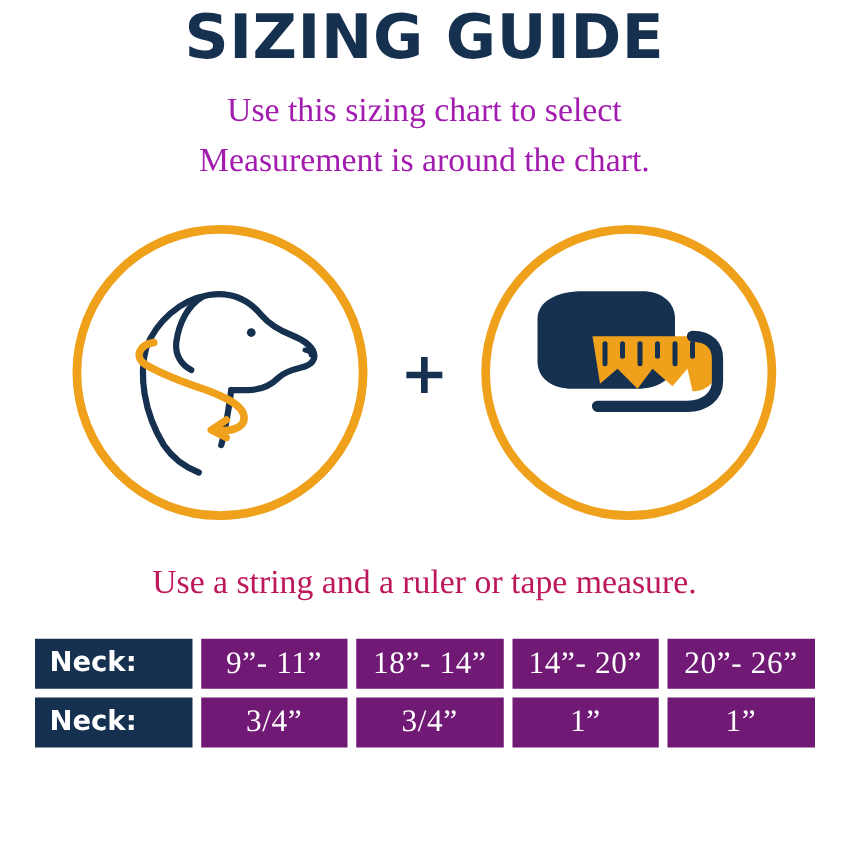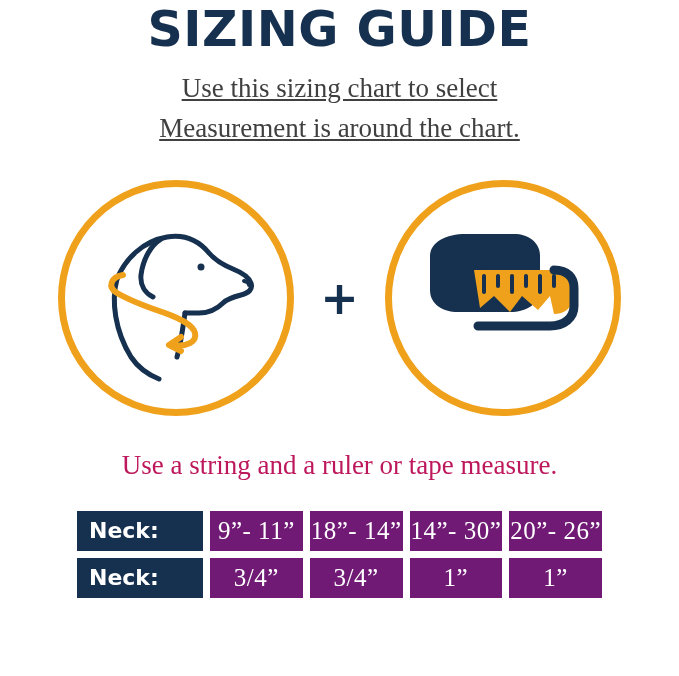--- a/index.html
+++ b/index.html
@@ -33,24 +33,23 @@
     margin: 4px 0 0 0;
     line-height: 1.05;
   }
 
   
   .intro {
     text-align: center;
     font-family: "Liberation Serif", serif;
     font-size: 27px;
     line-height: 1.45;
-    color: #404040;
+    color: #a21caf;
     margin: 14px auto 0 auto;
     width: 560px;
-    text-decoration: underline;
   }
   .intro div { white-space: nowrap; }
 
   
   .icon-row {
     margin-top: 20px;
     display: flex;
     align-items: center;
     justify-content: center;
     gap: 22px;
@@ -81,21 +80,21 @@
     text-align: center;
     font-family: "Liberation Serif", serif;
     font-size: 27px;
     color: #be185d;
     margin-top: 22px;
   }
 
   
   .table {
     margin: 30px auto 0 auto;
-    width: 525px;
+    width: 624px;
     display: flex;
     flex-direction: column;
     gap: 7px;
   }
   .row {
     display: flex;
     gap: 7px;
     height: 40px;
   }
   .cell {
@@ -196,21 +195,21 @@
   </div>
 
   <div class="caption">Use a string and a ruler or tape measure.</div>
 
   <div class="table">
 
     <div class="row">
       <div class="cell label-cell">Neck:</div>
       <div class="cell value-cell">9”- 11”</div>
       <div class="cell value-cell">18”- 14”</div>
-      <div class="cell value-cell">14”- 30”</div>
+      <div class="cell value-cell">14”- 20”</div>
       <div class="cell value-cell">20”- 26”</div>
     </div>
 
     <div class="row">
       <div class="cell label-cell">Neck:</div>
       <div class="cell value-cell">3/4”</div>
       <div class="cell value-cell">3/4”</div>
       <div class="cell value-cell">1”</div>
       <div class="cell value-cell">1”</div>
     </div>

